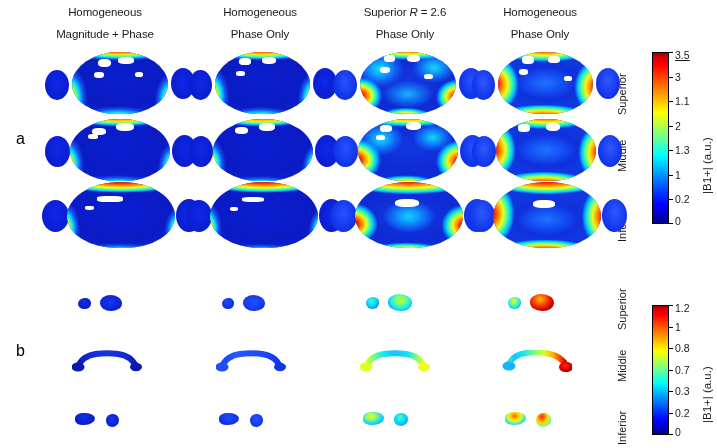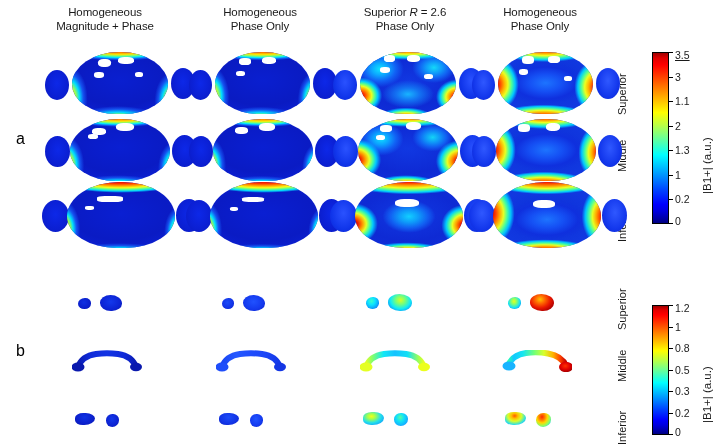--- a/index.html
+++ b/index.html
@@ -4,21 +4,21 @@
 <style>
   html,body{margin:0;padding:0;background:#fff;}
   body{width:717px;height:448px;position:relative;overflow:hidden;
        font-family:"Liberation Sans",sans-serif;color:#000;}
 
   .fig{position:absolute;inset:0;}
 
   
   .col-head{position:absolute;text-align:center;font-size:11.5px;line-height:13.5px;
             color:#1a1a1a;letter-spacing:-0.1px;}
-  .col-head .l2{display:block;}
+  .col-head .l2{display:block;margin-top:8px;}
   .ital{font-style:italic;}
 
   
   .panel-letter{position:absolute;font-size:16px;color:#000;}
 
   
   .row-label{position:absolute;font-size:11px;color:#1a1a1a;
              transform-origin:0 0;transform:rotate(-90deg);
              white-space:nowrap;}
 
@@ -504,21 +504,21 @@
     <div class="cb-tick" style="top:0px;"></div>
     <div class="cb-lab" style="top:3px;">1.2</div>
 
     <div class="cb-tick" style="top:21.5px;"></div>
     <div class="cb-lab" style="top:21.5px;">1</div>
 
     <div class="cb-tick" style="top:43px;"></div>
     <div class="cb-lab" style="top:43px;">0.8</div>
 
     <div class="cb-tick" style="top:64.6px;"></div>
-    <div class="cb-lab" style="top:64.6px;">0.5</div>
+    <div class="cb-lab" style="top:64.6px;">0.7</div>
 
     <div class="cb-tick" style="top:86.1px;"></div>
     <div class="cb-lab" style="top:86.1px;">0.3</div>
 
     <div class="cb-tick" style="top:107.6px;"></div>
     <div class="cb-lab" style="top:107.6px;">0.2</div>
 
     <div class="cb-tick" style="top:129px;"></div>
     <div class="cb-lab" style="top:127px;">0</div>
 

